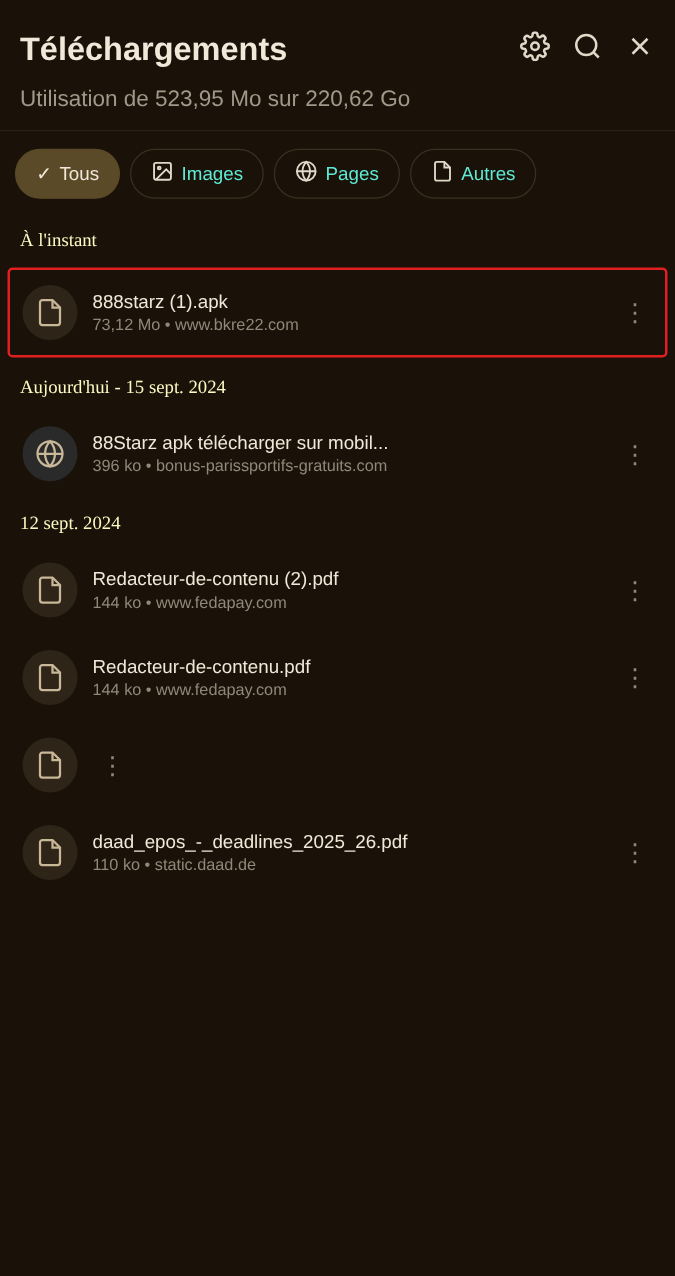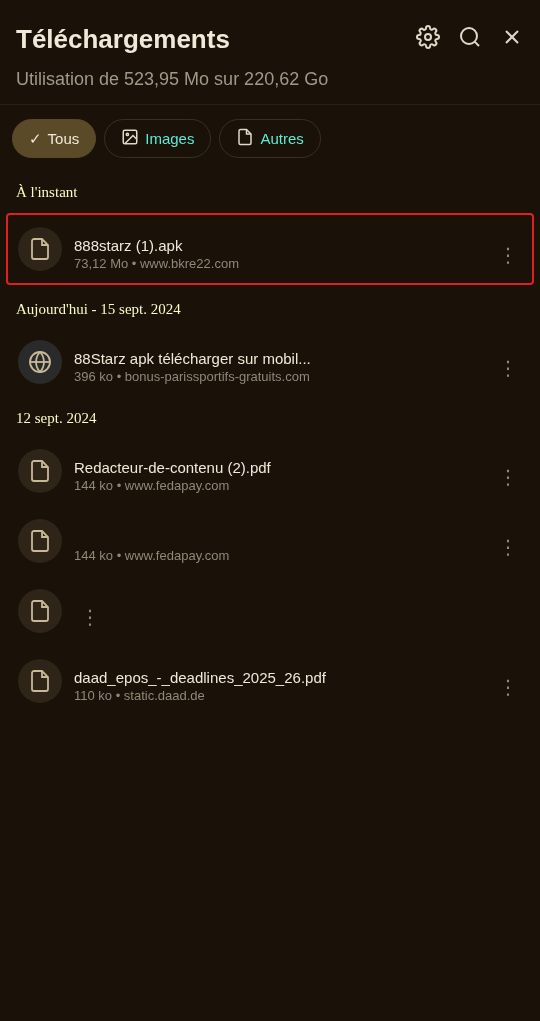--- a/index.html
+++ b/index.html
@@ -84,21 +84,21 @@
     .section-label {
       padding: 12px 16px 8px 16px;
       font-size: 15px;
       color: #fef9c3;
       font-weight: 400;
       font-family: Liberation Serif, serif;
     }
 
     .download-item {
       display: flex;
-      align-items: flex-end;
+      align-items: center;
       padding: 12px 10px 12px 12px;
       gap: 12px;
       position: relative;
       cursor: pointer;
     }
 
     .download-item.highlighted {
       border: 2px solid #e02020;
       border-radius: 4px;
       margin: 4px 6px;
@@ -206,56 +206,66 @@
         <rect x="3" y="3" width="18" height="18" rx="2"></rect>
         <circle cx="8.5" cy="8.5" r="1.5"></circle>
         <polyline points="21 15 16 10 5 21"></polyline>
       </svg>
     </span>
     <span>Images</span>
   </button>
   <button class="filter-btn">
     <span>
       <svg width="18" height="18" viewBox="0 0 24 24" fill="none" stroke="#e0d8c8" stroke-width="2">
-        <path d="M14 2H6a2 2 0 0 0-2 2v16a2 2 0 0 0 2 2h12a2 2 0 0 0 2-2V8z"></path>
-        <polyline points="14 2 14 8 20 8"></polyline>
-      </svg>
-    </span>
-    <span>Autres</span>
-  </button>
-</div>
-
-<div>
-  <div class="section-label">À l'instant</div>
-
-  <div class="download-item highlighted">
-    <div class="item-icon">
-      <svg width="24" height="24" viewBox="0 0 24 24" fill="none" stroke="#c8b898" stroke-width="1.8">
-        <path d="M14 2H6a2 2 0 0 0-2 2v16a2 2 0 0 0 2 2h12a2 2 0 0 0 2-2V8z"></path>
-        <polyline points="14 2 14 8 20 8"></polyline>
-      </svg>
-    </div>
-    <div class="item-info">
-      <div class="item-name">888starz (1).apk</div>
-      <div class="item-meta">73,12 Mo • www.bkre22.com</div>
-    </div>
-    <span class="item-menu">⋮</span>
-  </div>
-</div>
-
-<div>
-  <div class="section-label">Aujourd'hui - 15 sept. 2024</div>
-
-  <div class="download-item">
-    <div class="item-icon globe">
-      <svg width="24" height="24" viewBox="0 0 24 24" fill="none" stroke="#c8b898" stroke-width="1.8">
         <circle cx="12" cy="12" r="10"></circle>
         <line x1="2" y1="12" x2="22" y2="12"></line>
         <path d="M12 2a15.3 15.3 0 0 1 4 10 15.3 15.3 0 0 1-4 10 15.3 15.3 0 0 1-4-10 15.3 15.3 0 0 1 4-10z"></path>
       </svg>
+    </span>
+    <span>Pages</span>
+  </button>
+  <button class="filter-btn">
+    <span>
+      <svg width="18" height="18" viewBox="0 0 24 24" fill="none" stroke="#e0d8c8" stroke-width="2">
+        <path d="M14 2H6a2 2 0 0 0-2 2v16a2 2 0 0 0 2 2h12a2 2 0 0 0 2-2V8z"></path>
+        <polyline points="14 2 14 8 20 8"></polyline>
+      </svg>
+    </span>
+    <span>Autres</span>
+  </button>
+</div>
+
+<div>
+  <div class="section-label">À l'instant</div>
+
+  <div class="download-item highlighted">
+    <div class="item-icon">
+      <svg width="24" height="24" viewBox="0 0 24 24" fill="none" stroke="#c8b898" stroke-width="1.8">
+        <path d="M14 2H6a2 2 0 0 0-2 2v16a2 2 0 0 0 2 2h12a2 2 0 0 0 2-2V8z"></path>
+        <polyline points="14 2 14 8 20 8"></polyline>
+      </svg>
+    </div>
+    <div class="item-info">
+      <div class="item-name">888starz (1).apk</div>
+      <div class="item-meta">73,12 Mo • www.bkre22.com</div>
+    </div>
+    <span class="item-menu">⋮</span>
+  </div>
+</div>
+
+<div>
+  <div class="section-label">Aujourd'hui - 15 sept. 2024</div>
+
+  <div class="download-item">
+    <div class="item-icon globe">
+      <svg width="24" height="24" viewBox="0 0 24 24" fill="none" stroke="#c8b898" stroke-width="1.8">
+        <circle cx="12" cy="12" r="10"></circle>
+        <line x1="2" y1="12" x2="22" y2="12"></line>
+        <path d="M12 2a15.3 15.3 0 0 1 4 10 15.3 15.3 0 0 1-4 10 15.3 15.3 0 0 1-4-10 15.3 15.3 0 0 1 4-10z"></path>
+      </svg>
     </div>
     <div class="item-info">
       <div class="item-name">88Starz apk télécharger sur mobil...</div>
       <div class="item-meta">396 ko • bonus-parissportifs-gratuits.com</div>
     </div>
     <span class="item-menu">⋮</span>
   </div>
 </div>
 
 <div>
@@ -276,20 +286,21 @@
   </div>
 
   <div class="download-item">
     <div class="item-icon">
       <svg width="24" height="24" viewBox="0 0 24 24" fill="none" stroke="#c8b898" stroke-width="1.8">
         <path d="M14 2H6a2 2 0 0 0-2 2v16a2 2 0 0 0 2 2h12a2 2 0 0 0 2-2V8z"></path>
         <polyline points="14 2 14 8 20 8"></polyline>
       </svg>
     </div>
     <div class="item-info">
+      <div class="item-name">Redacteur-de-contenu.pdf</div>
       <div class="item-meta">144 ko • www.fedapay.com</div>
     </div>
     <span class="item-menu">⋮</span>
   </div>
 
   <div class="download-item">
     <div class="item-icon">
       <svg width="24" height="24" viewBox="0 0 24 24" fill="none" stroke="#c8b898" stroke-width="1.8">
         <path d="M14 2H6a2 2 0 0 0-2 2v16a2 2 0 0 0 2 2h12a2 2 0 0 0 2-2V8z"></path>
         <polyline points="14 2 14 8 20 8"></polyline>

